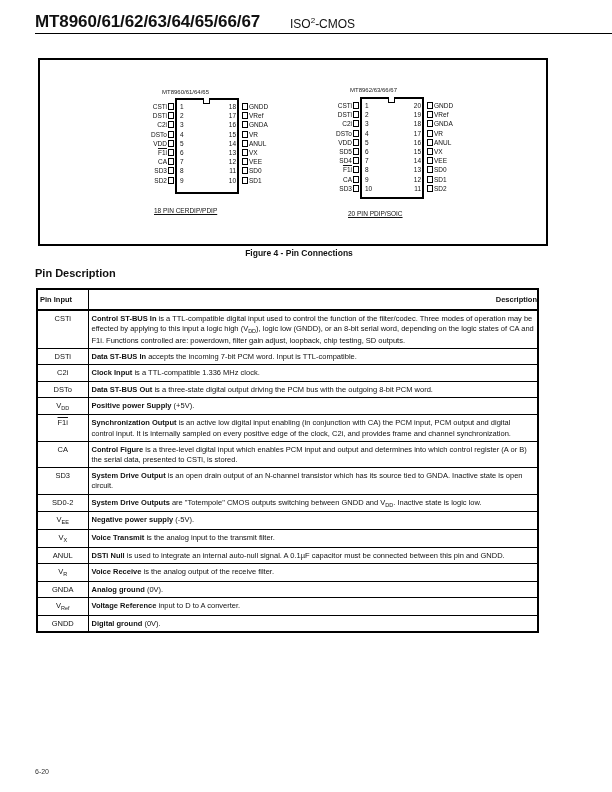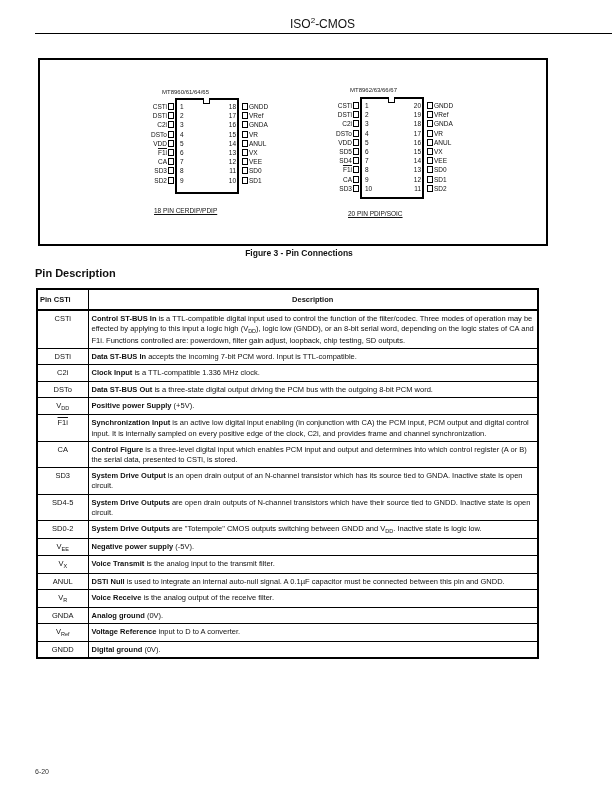--- a/index.html
+++ b/index.html
@@ -20,33 +20,34 @@
   .pin .box { position: absolute; top: 1px; width: 6px; height: 7px; border: 1px solid #000; background: #fff; }
   .pin .num { position: absolute; }
   .ovl { text-decoration: overline; }
   .pkg-label { position: absolute; font-size: 6.5px; text-decoration: underline; white-space: nowrap; }
 
   .fig-caption { position: absolute; left: 0; width: 612px; top: 248px; text-align: center; font-size: 8.5px; font-weight: bold; padding-left: 0; }
   .fig-caption span { position: relative; left: -7px; }
   .section-title { position: absolute; left: 35px; top: 267px; font-size: 11px; font-weight: bold; }
 
   table.pins { position: absolute; left: 36px; top: 288px; width: 503px; border-collapse: collapse; border: 2px solid #000; }
-  table.pins th { font-size: 7.5px; font-weight: bold; height: 21px; border: 1px solid #000; border-bottom: 2px solid #000; text-align: center; }
+  table.pins th { font-size: 7.5px; font-weight: bold; height: 21px; border: 1px solid #000; border-bottom: 2px solid #000; text-align: right; }
   table.pins th.pn { width: 51px; text-align: left; padding-left: 2px; }
   table.pins td { font-size: 7.5px; line-height: 10.2px; border: 1px solid #000; vertical-align: top; padding: 3px 3px 2px 3px; }
   table.pins td.name { text-align: center; width: 51px; padding-top: 3px; }
   table.pins td.desc b { font-weight: bold; }
   sub { font-size: 5.5px; vertical-align: -1.5px; }
 
   .page-num { position: absolute; left: 35px; top: 768px; font-size: 7px; color: #333; }
 </style>
 </head>
 <body>
 
 <div class="header">
+  <span class="part">MT8960/61/62/63/64/65/66/67</span>
   <span class="tech"><span>ISO</span><sup>2</sup><span>-CMOS</span></span>
 </div>
 
 <div class="figbox">
 
   <div class="chip-title" style="left:122px; top:29px;">MT8960/61/64/65</div>
   <div class="chip-body" style="left:135px; top:38px; width:64px; height:96px;">
     <div class="notch" style="left:26px;"></div>
   </div>
   <div id="chip18-left">
@@ -249,28 +250,28 @@
       </div>
       <div class="pin" style="top: 123.8px; left: 0px; width: 510px;">
         <span class="lbl" style="left: 394px;">SD2</span>
         <span class="box" style="left: 387px;"></span>
         <span class="num" style="right: 129px;">11</span>
       </div>
     </div>
   <div class="pkg-label" style="left:308px; top:150px;">20 PIN PDIP/SOIC</div>
 </div>
 
-<div class="fig-caption"><span>Figure 3 - Pin Connections</span></div>
+<div class="fig-caption"><span>Figure 4 - Pin Connections</span></div>
 
 <div class="section-title">Pin Description</div>
 
 <table class="pins">
   <thead>
     <tr>
-      <th class="pn">Pin CSTi</th>
+      <th class="pn">Pin Input</th>
       <th>Description</th>
     </tr>
   </thead>
   <tbody id="pin-rows">
       <tr>
         <td class="name"><span>CSTi</span></td>
         <td class="desc"><b>Control ST-BUS In</b><span> is a TTL-compatible digital input used to control the function of the filter/codec. Three modes of operation may be effected by applying to this input a logic high (V</span><sub>DD</sub><span>), logic low (GNDD), or an 8-bit serial word, depending on the logic states of CA and F1i. Functions controlled are: powerdown, filter gain adjust, loopback, chip testing, SD outputs.</span></td>
       </tr>
       <tr>
         <td class="name"><span>DSTi</span></td>
@@ -283,35 +284,31 @@
       <tr>
         <td class="name"><span>DSTo</span></td>
         <td class="desc"><b>Data ST-BUS Out</b><span> is a three-state digital output driving the PCM bus with the outgoing 8-bit PCM word.</span></td>
       </tr>
       <tr>
         <td class="name"><span>V</span><sub>DD</sub></td>
         <td class="desc"><b>Positive power Supply</b><span> (+5V).</span></td>
       </tr>
       <tr>
         <td class="name"><span class="ovl">F1i</span></td>
-        <td class="desc"><b>Synchronization Input</b><span> is an active low digital input enabling (in conjunction with CA) the PCM input, PCM output and digital control input.  It is internally sampled on every positive edge of the clock, C2i, and provides frame and channel synchronization.</span></td>
+        <td class="desc"><b>Synchronization Output</b><span> is an active low digital input enabling (in conjunction with CA) the PCM input, PCM output and digital control input.  It is internally sampled on every positive edge of the clock, C2i, and provides frame and channel synchronization.</span></td>
       </tr>
       <tr>
         <td class="name"><span>CA</span></td>
         <td class="desc"><b>Control Figure</b><span> is a three-level digital input which enables PCM input and output and determines into which control register (A or B) the serial data, presented to CSTi, is stored.</span></td>
       </tr>
       <tr>
         <td class="name"><span>SD3</span></td>
         <td class="desc"><b>System Drive Output</b><span> is an open drain output of an N-channel transistor which has its source tied to GNDA. Inactive state is open circuit.</span></td>
       </tr>
       <tr>
-        <td class="name"><span>SD4-5</span></td>
-        <td class="desc"><b>System Drive Outputs</b><span> are open drain outputs of N-channel transistors which have their source tied to GNDD. Inactive state is open circuit.</span></td>
-      </tr>
-      <tr>
         <td class="name"><span>SD0-2</span></td>
         <td class="desc"><b>System Drive Outputs</b><span> are "Totempole" CMOS outputs switching between GNDD and V</span><sub>DD</sub><span>.  Inactive state is logic low.</span></td>
       </tr>
       <tr>
         <td class="name"><span>V</span><sub>EE</sub></td>
         <td class="desc"><b>Negative power supply</b><span> (-5V).</span></td>
       </tr>
       <tr>
         <td class="name"><span>V</span><sub>X</sub></td>
         <td class="desc"><b>Voice Transmit</b><span> is the analog input to the transmit filter.</span></td>

